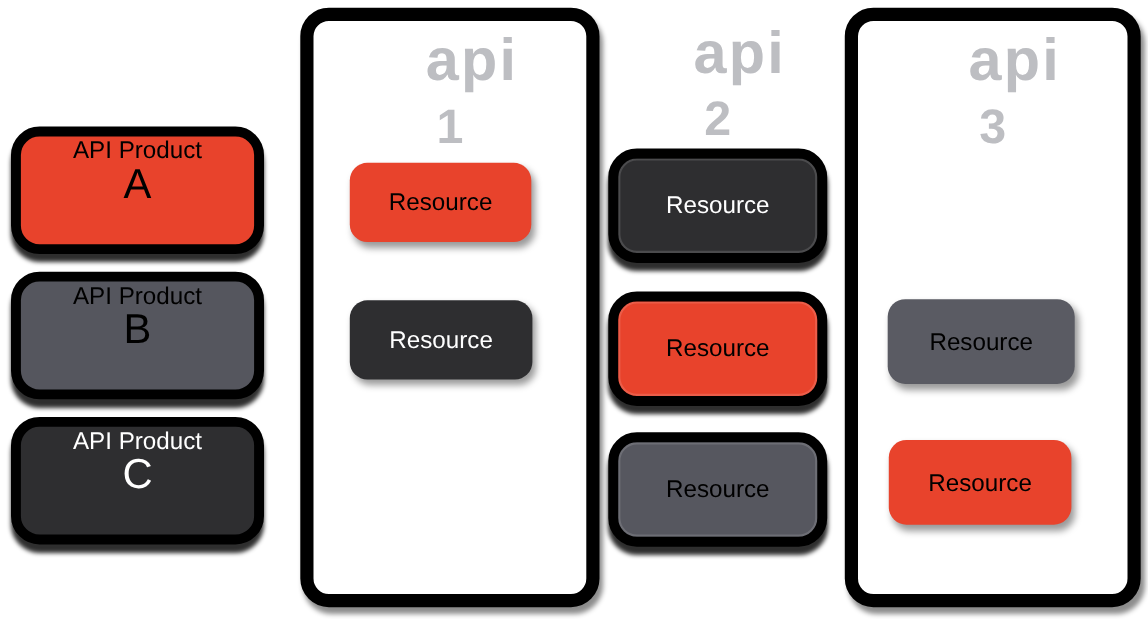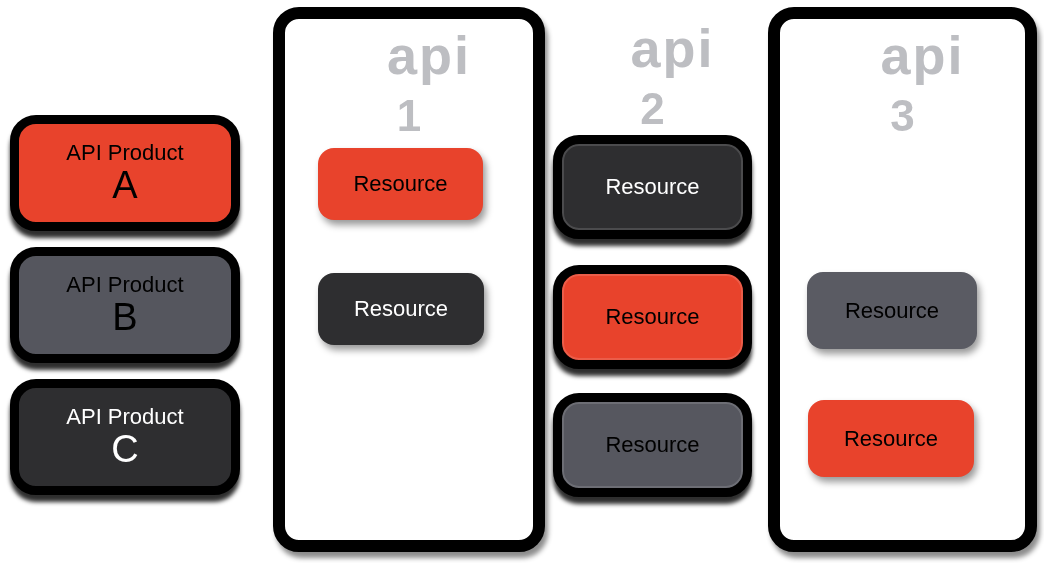--- a/index.html
+++ b/index.html
@@ -3,21 +3,21 @@
 <meta charset="utf-8">
 <style>
   html, body { margin: 0; padding: 0; background: #ffffff; }
   body { width: 1044px; height: 563px; font-family: "Liberation Sans", sans-serif; color: #000; }
   .canvas { position: relative; width: 1044px; height: 563px; background: #ffffff; overflow: hidden; }
 
   
   .product {
     position: absolute; left: 10px; width: 230px; height: 116px;
     box-sizing: border-box; border: 9px solid #000; border-radius: 26px;
-    display: flex; flex-direction: column; align-items: center; justify-content: center;
+    display: flex; flex-direction: column; align-items: center; 
     box-shadow: 0 7px 4px rgba(0,0,0,0.82);
     text-align: center;
   }
   .product .line1 { font-size: 22px; line-height: 1.15; }
   .product .line2 { font-size: 38px; line-height: 1.05; }
   .p-a { top: 115px; background: #E8432C; }
   .p-b { top: 247px; background: #55565E; }
   .p-c { top: 379px; background: #2E2E30; color: #fff; }
 
   

